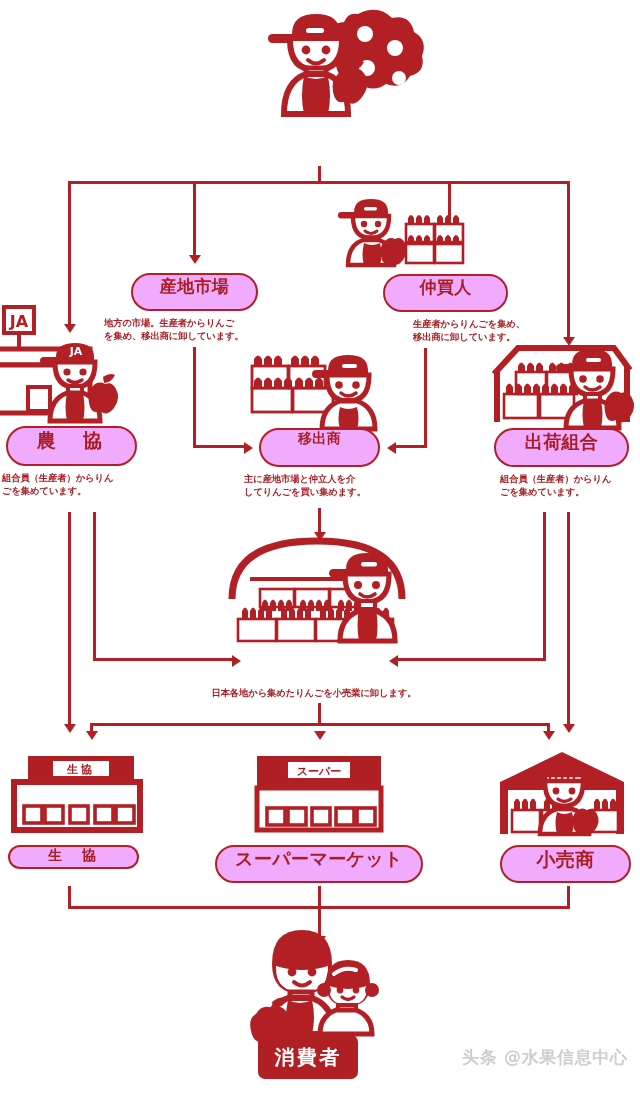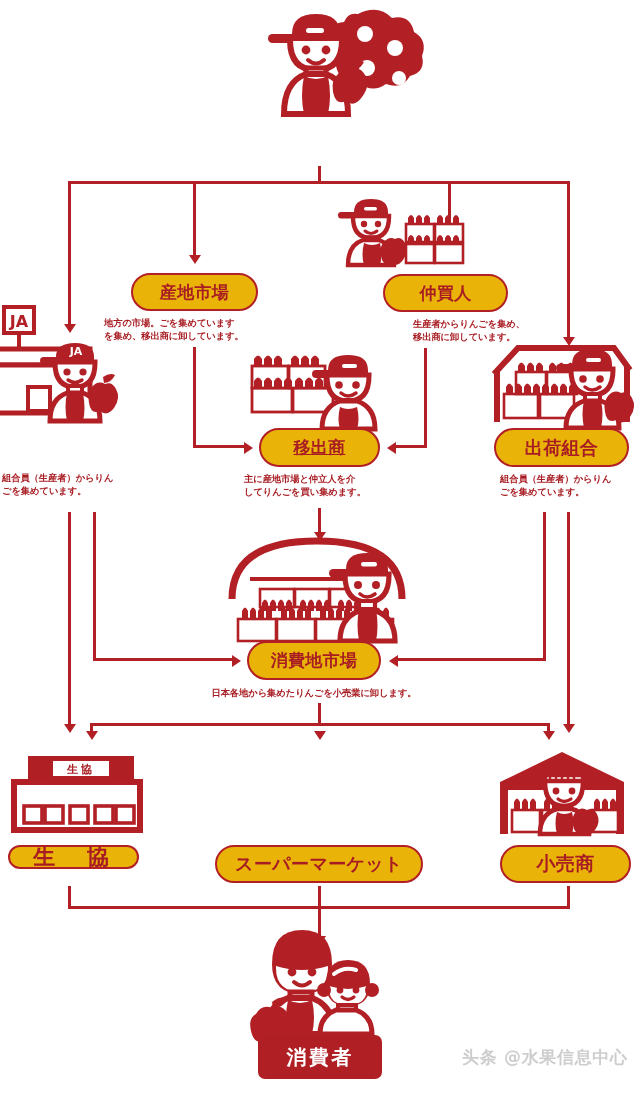--- a/index.html
+++ b/index.html
@@ -35,23 +35,23 @@
     border-bottom:6px solid transparent;
     border-right:9px solid #b22026;
   }
 
   
   .pill{
     position:absolute;
     box-sizing:border-box;
     border:2.6px solid #b22026;
     border-radius:999px;
-    background:#eab308;
+    background:#f0abfc;
     color:#a81d23;
-    display:flex;align-items:center;justify-content:center;
+    display:flex;justify-content:center;
     font-weight:bold;
     letter-spacing:.02em;
     white-space:nowrap;
   }
   .solid{
     position:absolute;
     box-sizing:border-box;
     background:#b01f24;
     border-radius:7px;
     color:#ffffff;
@@ -133,21 +133,21 @@
 
   <div class="ln vl" style="left:448px;top:181px;width:3px;height:46px;"></div>
   <div class="arrow down" style="left:443.5px;top:225px;"></div>
 
   <div class="ln vl" style="left:567px;top:181px;width:3px;height:158px;"></div>
   <div class="arrow down" style="left:562.5px;top:337px;"></div>
 
   <div class="pill" style="left:131px;top:273px;width:127px;height:38px;font-size:17px;">
     <span>産地市場</span>
   </div>
-  <div class="cap" style="left:104px;top:316px;width:200px;">地方の市場。ごを集めています
+  <div class="cap" style="left:104px;top:316px;width:200px;">地方の市場。生産者からりんご
 を集め、移出商に卸しています。</div>
 
   <div class="icon" style="left:336px;top:198px;">
     <svg width="130" height="68" viewBox="0 0 130 68">
       <g fill="#b22026">
 
         <path d="M18 14 q0-13 17-13 q17 0 17 13 l0 3 l-34 0z"></path>
         <rect x="2" y="14" width="36" height="6.5" rx="3.2"></rect>
         <rect x="28" y="9" width="13" height="3.6" rx="1.8" fill="#fff"></rect>
 
@@ -214,20 +214,23 @@
           <path d="M68 81 l14 0 l0 7 l-14 0z" fill="#fff" stroke="#b22026" stroke-width="4"></path>
           <path d="M50 116 q0-22 17-28 l16 0 q17 6 17 28z" fill="#fff" stroke="#b22026" stroke-width="5"></path>
           <path d="M67 88 q-3 14 0 28 l16 0 q3-12 0-28 q-8 4-16 0z"></path>
           <path d="M92 82 q6-7 13-3 q7-3 11 5 q5 9-2 19 q-7 9-14 3 q-9 4-11-8 q-2-10 3-16z"></path>
           <path d="M103 72 q7-5 12-2 q-3 7-11 8z"></path>
         </g>
       </g>
     </svg>
   </div>
 
+  <div class="pill" style="left:6px;top:426px;width:131px;height:40px;font-size:19px;letter-spacing:.22em;">
+    <span>農　協</span>
+  </div>
   <div class="cap" style="left:2px;top:471px;width:190px;">組合員（生産者）からりん
 ごを集めています。</div>
 
   <div class="icon" style="left:246px;top:352px;">
     <svg width="150" height="78" viewBox="0 0 150 78">
       <g>
 
         <g stroke="#b22026" stroke-width="2.8" fill="#fff">
           <rect x="6" y="36" width="40" height="24"></rect>
           <rect x="47" y="36" width="40" height="24"></rect>
@@ -259,21 +262,21 @@
           <circle cx="110" cy="33" r="3.8"></circle>
           <path d="M95 41 q7 6 15 0" fill="none" stroke="#b22026" stroke-width="3.5" stroke-linecap="round"></path>
           <path d="M95 48 l15 0 l0 7 l-15 0z" fill="#fff" stroke="#b22026" stroke-width="4"></path>
           <path d="M76 77 q0-22 18-28 l17 0 q18 6 18 28z" fill="#fff" stroke="#b22026" stroke-width="5"></path>
           <path d="M94 55 q-3 12 0 22 l17 0 q3-10 0-22 q-9 4-17 0z"></path>
         </g>
       </g>
     </svg>
   </div>
 
-  <div class="pill" style="left:259px;top:428px;width:121px;height:39px;font-size:17px;text-decoration:underline;">
+  <div class="pill" style="left:259px;top:428px;width:121px;height:39px;font-size:14px;">
     <span>移出商</span>
   </div>
   <div class="cap" style="left:244px;top:472px;width:200px;">主に産地市場と仲立人を介
 してりんごを買い集めます。</div>
 
   <div class="ln vl" style="left:193px;top:347px;width:3px;height:100px;"></div>
   <div class="ln hl" style="left:193px;top:445px;width:51px;height:3px;"></div>
   <div class="arrow right" style="left:244px;top:441.5px;"></div>
 
   <div class="ln vl" style="left:424px;top:348px;width:3px;height:100px;"></div>
@@ -390,23 +393,20 @@
           <circle cx="154" cy="52" r="4"></circle>
           <path d="M138 61 q7 6 15 0" fill="none" stroke="#b22026" stroke-width="3.6" stroke-linecap="round"></path>
           <path d="M137 68 l16 0 l0 8 l-16 0z" fill="#fff" stroke="#b22026" stroke-width="4.2"></path>
           <path d="M118 108 q0-23 19-30 l17 0 q19 7 19 30z" fill="#fff" stroke="#b22026" stroke-width="5.2"></path>
           <path d="M137 76 q-3 16 0 32 l17 0 q3-14 0-32 q-9 4-17 0z"></path>
         </g>
       </g>
     </svg>
   </div>
 
-  <div class="pill" style="left:247px;top:641px;width:134px;height:39px;font-size:17px;">
-    <span>消費地市場</span>
-  </div>
   <div class="cap ctr" style="left:164px;top:686px;width:300px;">日本各地から集めたりんごを小売業に卸します。</div>
 
   <div class="ln vl" style="left:318px;top:508px;width:3px;height:26px;"></div>
   <div class="arrow down" style="left:313.5px;top:532px;"></div>
 
   <div class="ln vl" style="left:93px;top:512px;width:3px;height:148px;"></div>
   <div class="ln hl" style="left:93px;top:658px;width:139px;height:3px;"></div>
   <div class="arrow right" style="left:232px;top:654.5px;"></div>
 
   <div class="ln vl" style="left:543px;top:512px;width:3px;height:148px;"></div>
@@ -437,24 +437,41 @@
         <g fill="#fff" stroke="#b22026" stroke-width="3.6">
           <rect x="12" y="52" width="18" height="17"></rect>
           <rect x="33" y="52" width="18" height="17"></rect>
           <rect x="58" y="52" width="18" height="17"></rect>
           <rect x="83" y="52" width="18" height="17"></rect>
           <rect x="104" y="52" width="18" height="17"></rect>
         </g>
       </g>
     </svg>
   </div>
-  <div class="pill" style="left:8px;top:845px;width:131px;height:24px;font-size:22px;letter-spacing:.22em;">
+  <div class="pill" style="left:8px;top:845px;width:131px;height:24px;font-size:14px;letter-spacing:.22em;">
     <span>生　協</span>
   </div>
 
+  <div class="icon" style="left:249px;top:754px;">
+    <svg width="140" height="80" viewBox="0 0 140 80">
+      <g>
+        <rect x="8" y="2" width="124" height="32" fill="#b01f24"></rect>
+        <rect x="38" y="7" width="64" height="18" fill="#fff" stroke="#b22026" stroke-width="2"></rect>
+        <text x="70" y="21" font-family="DejaVu Sans, sans-serif" font-size="11" font-weight="bold" fill="#a81d23" text-anchor="middle">スーパー</text>
+        <rect x="8" y="34" width="124" height="42" fill="#fff" stroke="#b22026" stroke-width="5"></rect>
+        <g fill="#fff" stroke="#b22026" stroke-width="3.6">
+          <rect x="18" y="54" width="18" height="17"></rect>
+          <rect x="39" y="54" width="18" height="17"></rect>
+          <rect x="63" y="54" width="18" height="17"></rect>
+          <rect x="87" y="54" width="18" height="17"></rect>
+          <rect x="108" y="54" width="18" height="17"></rect>
+        </g>
+      </g>
+    </svg>
+  </div>
   <div class="pill" style="left:215px;top:845px;width:208px;height:38px;font-size:18px;">
     <span>スーパーマーケット</span>
   </div>
 
   <div class="icon" style="left:498px;top:750px;">
     <svg width="128" height="86" viewBox="0 0 128 86">
       <g>
 
         <path d="M2 32 L64 2 L126 32 L126 40 L2 40 Z" fill="#b22026"></path>
         <rect x="2" y="32" width="8" height="52" fill="#b22026"></rect>
@@ -528,19 +545,19 @@
 
         <path d="M88 77 l18 0 l0 6 l-18 0z" fill="#fff" stroke="#b22026" stroke-width="4"></path>
         <path d="M70 106 q0-18 16-24 l20 0 q16 6 16 24z" fill="#fff" stroke="#b22026" stroke-width="5"></path>
 
         <path d="M6 86 q6-10 16-6 q10-5 16 6 q6 12-4 24 q-10 11-19 3 q-11 4-14-10 q-3-13 5-17z"></path>
         <path d="M22 74 q9-7 16-3 q-5 9-15 9z"></path>
       </g>
     </svg>
   </div>
 
-  <div class="solid" style="left:258px;top:1035px;width:124px;height:44px;font-size:20px;">
+  <div class="solid" style="left:258px;top:1035px;width:100px;height:44px;font-size:20px;">
     <span>消費者</span>
   </div>
 
   <div class="watermark" style="left:462px;top:1046px;">头条 @水果信息中心</div>
 
 </div>
 
 </body></html>

